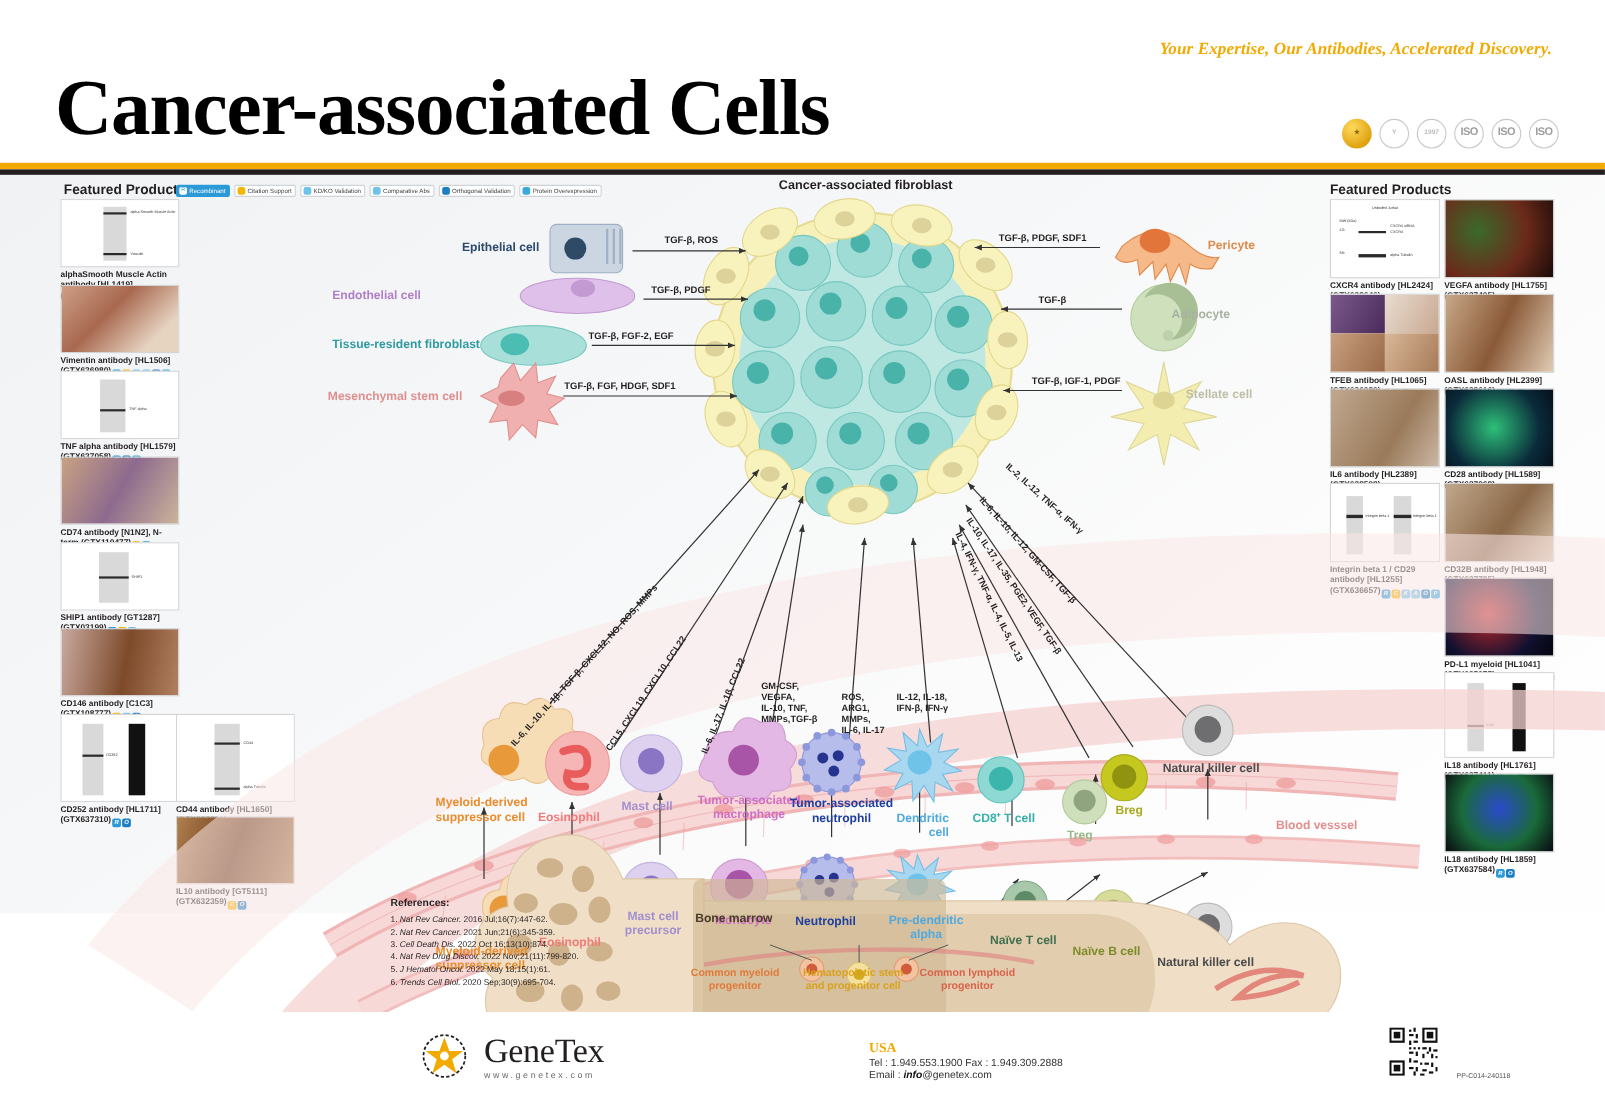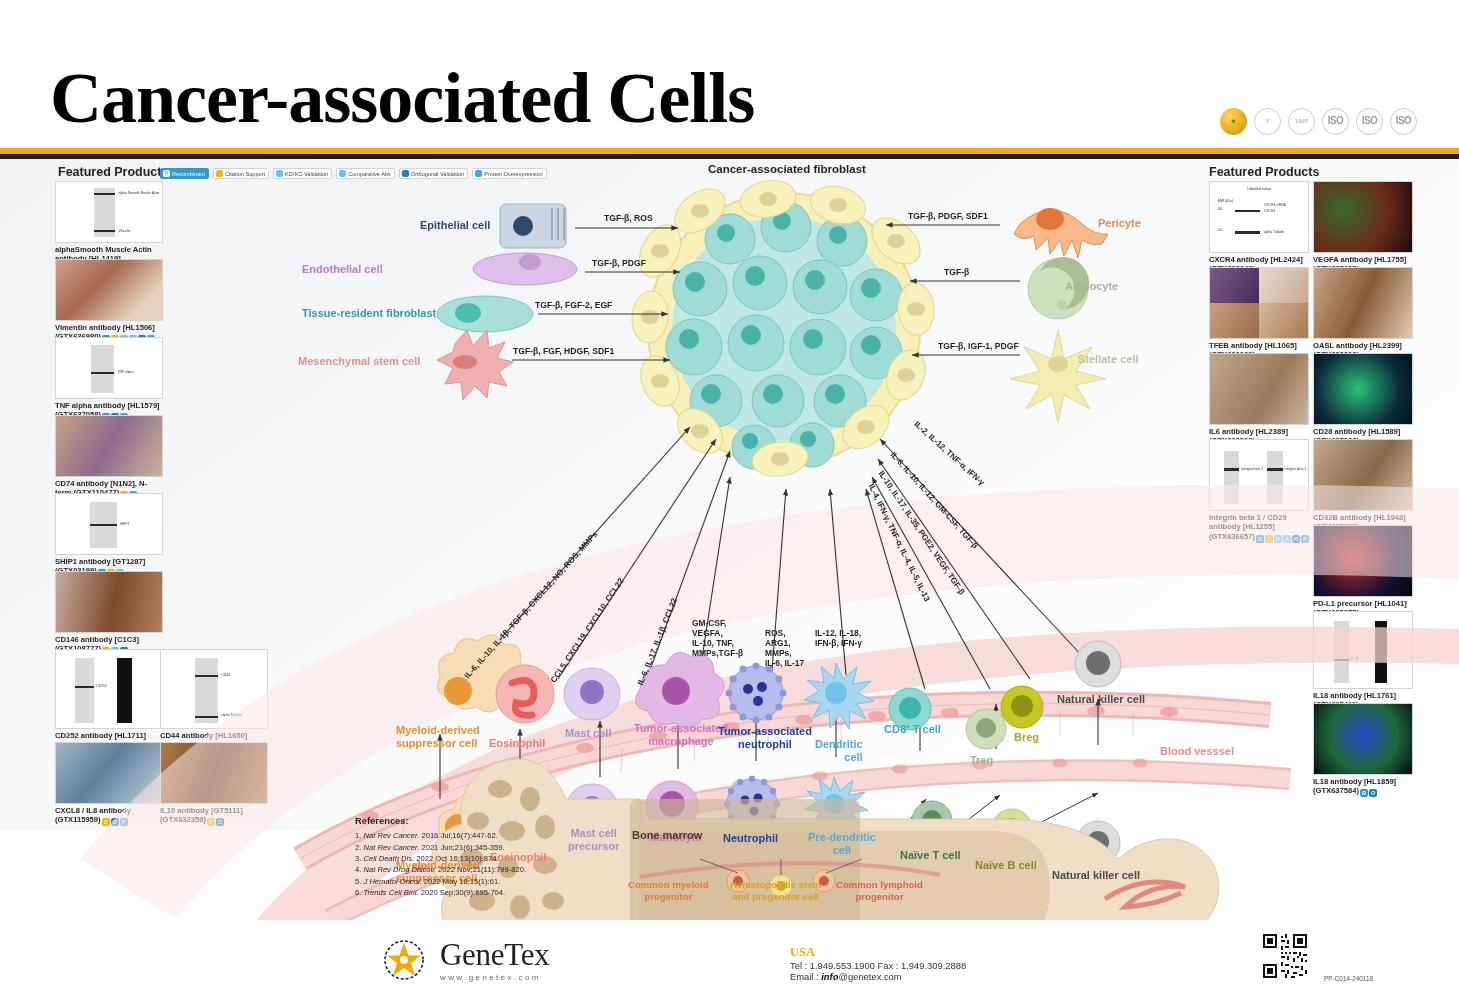--- a/index.html
+++ b/index.html
@@ -76,20 +76,21 @@
   .ft-line b { color:#111; }
   #qr { position:absolute; right:152px; bottom:22px; width:44px; height:44px; }
   #ppcode { position:absolute; right:86px; bottom:18px; font-size:6.4px; color:#555; }
   #logo-text { font-family:"Liberation Serif", serif; font-size:31px; color:#231f20; letter-spacing:-.3px; }
   #logo-url { font-size:8px; color:#6a6a6a; letter-spacing:2.4px; }
 </style>
 </head>
 <body>
 
 <div id="header">
+  <div id="tagline">Your Expertise, Our Antibodies, Accelerated Discovery.</div>
   <div id="poster-title">Cancer-associated Cells</div>
   <div id="cert-row">
     <div class="cert gold">★</div>
     <div class="cert">Y</div>
     <div class="cert">
         <span style="font-size:6px;">1997</span>
       </div>
     <div class="cert">
         <span class="iso">ISO</span>
       </div>
@@ -245,29 +246,20 @@
     </div>
     <div class="cap"><span>CD44 antibody [HL1650]</span>
       <span>(GTX637231)</span><span class="badges">
           <i class="bdg r">R</i>
           <i class="bdg k">K</i>
           <i class="bdg a">A</i>
           <i class="bdg o">O</i>
         </span></div>
   </div>
 
-  <div class="prod" style="left:55px; top:583px; width:108px;">
-    <div class="thumb" style="height:62px; background:linear-gradient(130deg,#9fb8c8,#5d7f9e 45%,#c8d4dc);"></div>
-    <div class="cap"><span>CXCL8 / IL8 antibody</span>
-      <span>(GTX115959)</span><span class="badges">
-          <i class="bdg c">C</i>
-          <i class="bdg o">O</i>
-          <i class="bdg p">P</i>
-        </span></div>
-  </div>
 
   <div class="prod" style="left:160px; top:583px; width:108px;">
     <div class="thumb" style="height:62px; background:linear-gradient(110deg,#b08050,#6a3a18 50%,#a87a4a);"></div>
     <div class="cap"><span>IL10 antibody [GT5111]</span>
       <span>(GTX632359)</span><span class="badges">
           <i class="bdg c">C</i>
           <i class="bdg o">O</i>
         </span></div>
   </div>
 
@@ -375,21 +367,21 @@
     <div class="thumb" style="height:72px; background:linear-gradient(125deg,#c2a88c,#8a6848 55%,#d8c4ac);"></div>
     <div class="cap"><span>CD32B antibody [HL1948]</span>
       <span>(GTX637785)</span><span class="badges">
           <i class="bdg r">R</i>
           <i class="bdg o">O</i>
         </span></div>
   </div>
 
   <div class="prod" style="left:1313px; top:366px; width:100px;">
     <div class="thumb" style="height:72px; background:radial-gradient(circle at 40% 45%, #c02a2a, #101030 65%, #05050f);"></div>
-    <div class="cap"><span>PD-L1 precursor [HL1041]</span>
+    <div class="cap"><span>PD-L1 myeloid [HL1041]</span>
       <span>(GTX635975)</span><span class="badges">
           <i class="bdg r">R</i>
           <i class="bdg c">C</i>
           <i class="bdg k">K</i>
           <i class="bdg a">A</i>
           <i class="bdg o">O</i>
           <i class="bdg p">P</i>
         </span></div>
   </div>
 
@@ -802,34 +794,34 @@
   <div class="cellLabel" style="left:396px; top:565px; color:#e98d2e; white-space:pre; line-height:1.15;">Myeloid-derived
 suppressor cell</div>
   <div class="cellLabel" style="left:489px; top:578px; color:#ef7b7b;">Eosinophil</div>
   <div class="cellLabel" style="left:565px; top:568px; color:#a38fce;">Mast cell</div>
   <div class="cellLabel" style="left:634px; top:563px; color:#cf6fc6; white-space:pre; line-height:1.15; text-align:center;">Tumor-associated
 macrophage</div>
   <div class="cellLabel" style="left:718px; top:566px; color:#1f3f9e; white-space:pre; line-height:1.15; text-align:center;">Tumor-associated
 neutrophil</div>
   <div class="cellLabel" style="left:815px; top:579px; color:#4fa9e0; white-space:pre; line-height:1.15; text-align:right;">Dendritic
 cell</div>
-  <div class="cellLabel" style="left:884px; top:562px; color:#35b0a8;">CD8⁺ T cell</div>
+  <div class="cellLabel" style="left:884px; top:576px; color:#35b0a8;">CD8⁺ T cell</div>
   <div class="cellLabel" style="left:970px; top:595px; color:#9cb98a;">Treg</div>
   <div class="cellLabel" style="left:1014px; top:572px; color:#a8ab1f;">Breg</div>
   <div class="cellLabel" style="left:1057px; top:534px; color:#4a4a4a;">Natural killer cell</div>
 
   <div class="cellLabel" style="left:396px; top:700px; color:#e98d2e; white-space:pre; line-height:1.15;">Myeloid-derived
 suppressor cell</div>
   <div class="cellLabel" style="left:490px; top:692px; color:#ef7b7b;">Eosinophil</div>
   <div class="cellLabel" style="left:568px; top:668px; color:#a38fce; white-space:pre; line-height:1.15; text-align:center;">Mast cell
 precursor</div>
   <div class="cellLabel" style="left:650px; top:672px; color:#cf6fc6;">Monocyte</div>
   <div class="cellLabel" style="left:723px; top:673px; color:#1f3f9e;">Neutrophil</div>
   <div class="cellLabel" style="left:808px; top:672px; color:#4fa9e0; white-space:pre; line-height:1.15; text-align:center;">Pre-dendritic
-cell</div>
+alpha</div>
   <div class="cellLabel" style="left:900px; top:690px; color:#3f6f4f;">Naïve T cell</div>
   <div class="cellLabel" style="left:975px; top:700px; color:#7d8c2a;">Naïve B cell</div>
   <div class="cellLabel" style="left:1052px; top:710px; color:#4a4a4a;">Natural killer cell</div>
 
   <div id="bloodvessel-label" style="left:1160px; top:586px;">Blood vesssel</div>
   <div class="cellLabel" style="left:632px; top:670px; color:#4a3c2a; font-size:11px;">Bone marrow</div>
 
   <div class="cellLabel" style="left:628px; top:720px; color:#e07a3a; white-space:pre; line-height:1.2; text-align:center; font-size:9.6px;">Common myeloid
 progenitor</div>
   <div class="cellLabel" style="left:730px; top:720px; color:#d9a21a; white-space:pre; line-height:1.2; text-align:center; font-size:9.6px;">Hematopoietic stem

